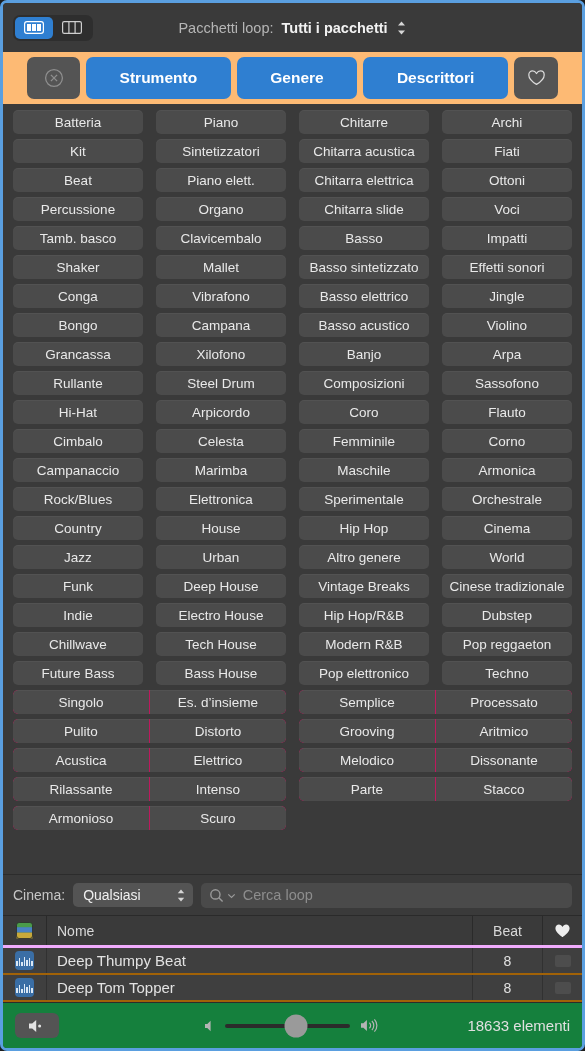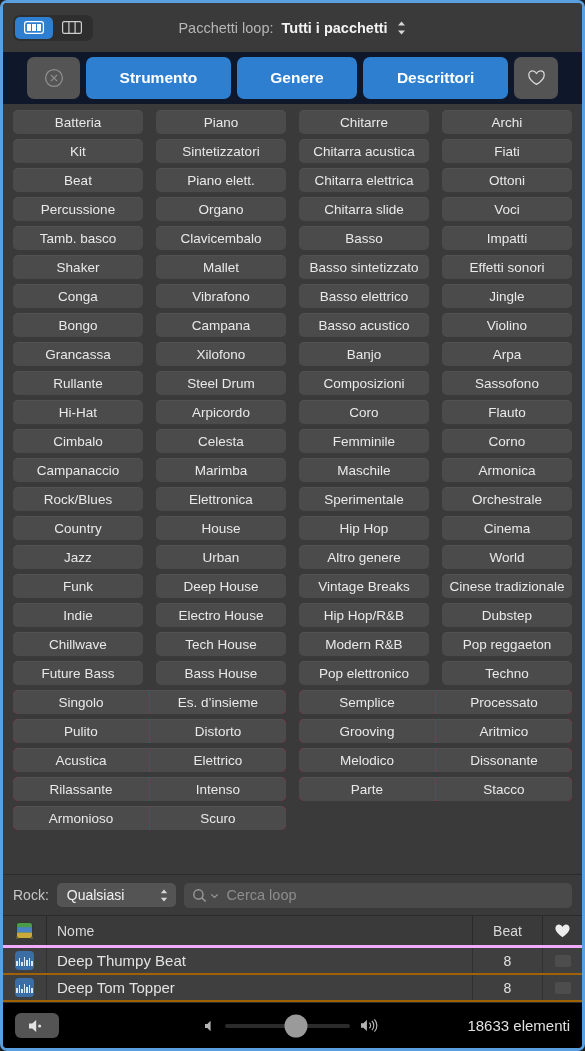--- a/index.html
+++ b/index.html
@@ -83,21 +83,21 @@
     line-height: 0;
   }
 
   
   .filters {
     flex: 0 0 52px;
     display: flex;
     align-items: center;
     padding: 0 24px;
     gap: 6px;
-    background: #0f172a;
+    background: #fdba74;
   }
   .filter-reset {
     width: 53px;
     height: 42px;
     background: #545454;
     border-radius: 7px;
     display: flex;
     align-items: center;
     justify-content: center;
   }
@@ -295,21 +295,21 @@
     display: block;
     width: 1.5px;
     background: #dbe8f5;
   }
 
   
   .statusbar {
     flex: 0 0 45px;
     display: flex;
     align-items: center;
-    background: #000000;
+    background: #15803d;
     padding: 0 12px;
     border-top: 1px solid #2c2c2c;
     position: relative;
   }
   .mute-btn {
     width: 44px;
     height: 25px;
     background: #545454;
     border-radius: 6px;
     display: flex;
@@ -580,21 +580,21 @@
           <div class="pair">
             <div class="kw">Armonioso</div>
             <div class="kw">Scuro</div>
           </div>
           <div class="kw empty" style="flex: 2 1 0px;"></div>
         </div>
       </div>
   </div>
 
   <div class="searchbar">
-    <span class="scala-label">Rock:</span>
+    <span class="scala-label">Cinema:</span>
     <div class="scala-select">
       <span>Qualsiasi</span>
       <span class="chev">
         <svg class="ic" width="10" height="15" viewBox="0 0 10 15">
           <path d="M5 1.5 L8.2 5.3 L1.8 5.3 Z" fill="#d6d6d6"></path>
           <path d="M5 13.5 L8.2 9.7 L1.8 9.7 Z" fill="#d6d6d6"></path>
         </svg>
       </span>
     </div>
     <div class="search-field">

